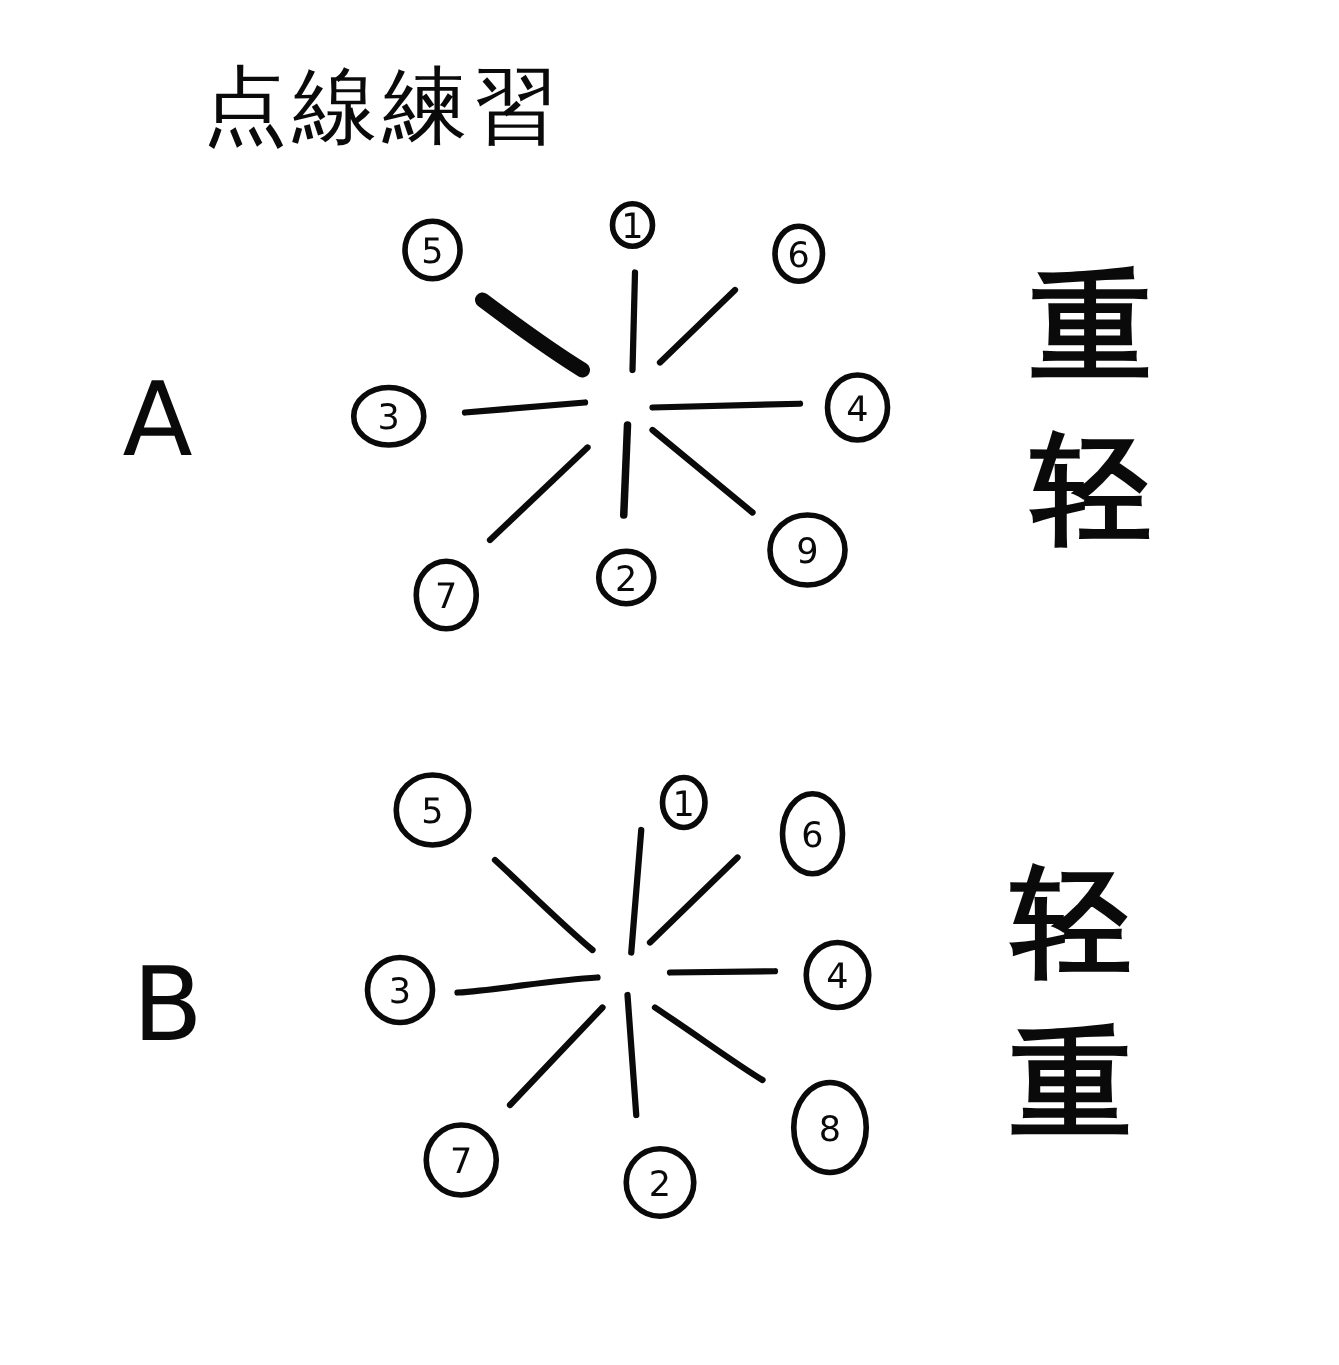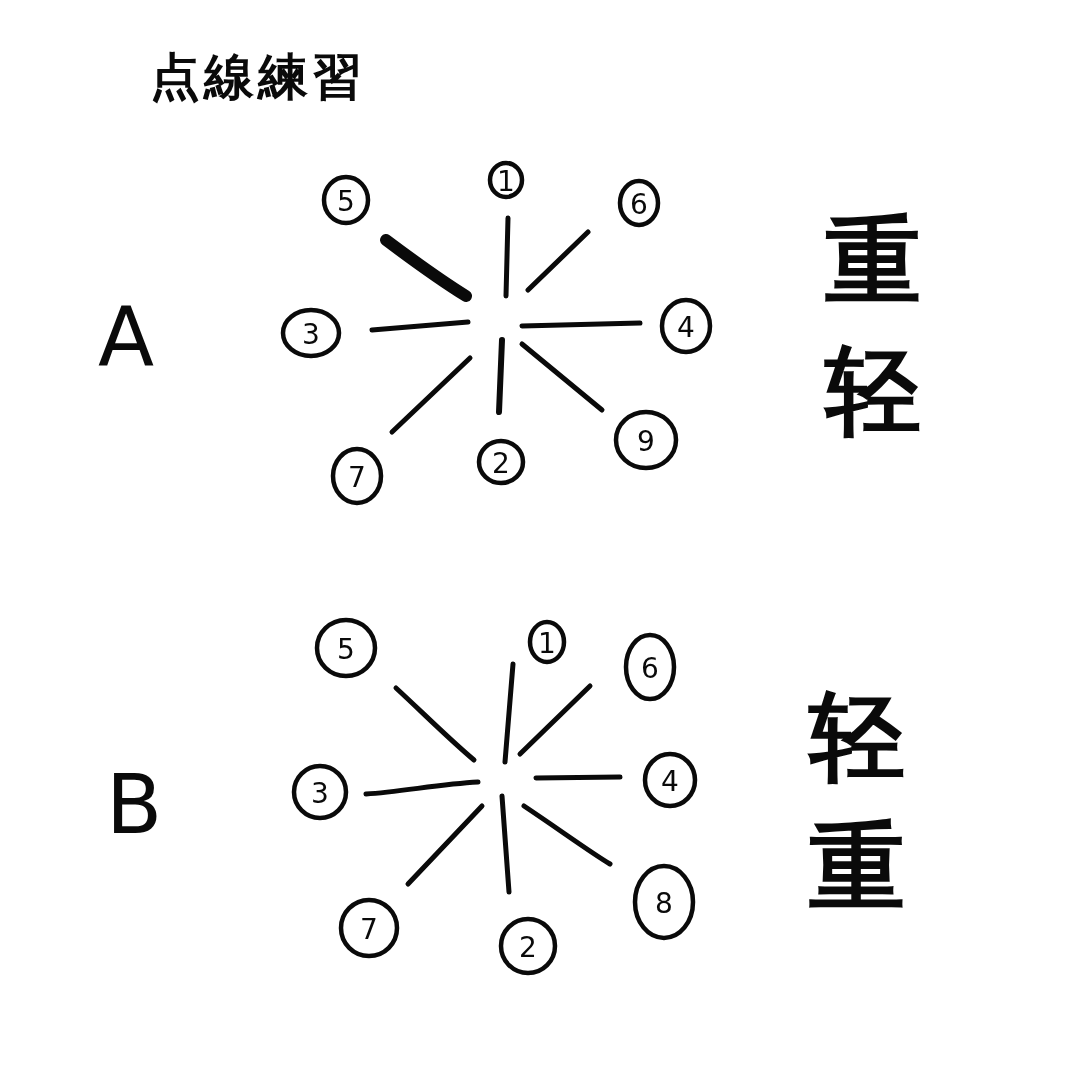--- a/index.html
+++ b/index.html
@@ -1,17 +1,17 @@
 <!DOCTYPE html>
 <html><head>
   <meta charset="utf-8">
   <style>
     html, body { margin: 0; padding: 0; background: #ffffff; }
     body { width: 1071px; height: 1092px; position: relative; overflow: hidden; font-family: "DejaVu Serif", serif; color: #0a0a0a; }
-    .title { position: absolute; left: 150px; top: 52px; font-size: 50px; font-weight: bold; letter-spacing: 4px; line-height: 1; font-family: "DejaVu Serif", serif; }
+    .title { position: absolute; left: 162px; top: 52px; font-size: 68px; font-weight: normal; letter-spacing: 4px; line-height: 1; font-family: "DejaVu Serif", serif; }
     .section-label { position: absolute; font-family: "DejaVu Sans", sans-serif; font-size: 82px; font-weight: normal; line-height: 1; }
     .vertical-text { position: absolute; font-size: 96px; font-weight: bold; line-height: 1.35; width: 110px; text-align: center; font-family: "DejaVu Serif", serif; }
     .vertical-text span { display: block; }
     svg.star { position: absolute; overflow: visible; }
     .num-circle { fill: none; stroke: #0a0a0a; stroke-width: 4.5; }
     .num-text { font-family: "DejaVu Sans", sans-serif; font-size: 28px; fill: #0a0a0a; text-anchor: middle; dominant-baseline: central; }
     .ray { stroke: #0a0a0a; stroke-width: 5; stroke-linecap: round; fill: none; }
   </style>
 </head>
 <body>

